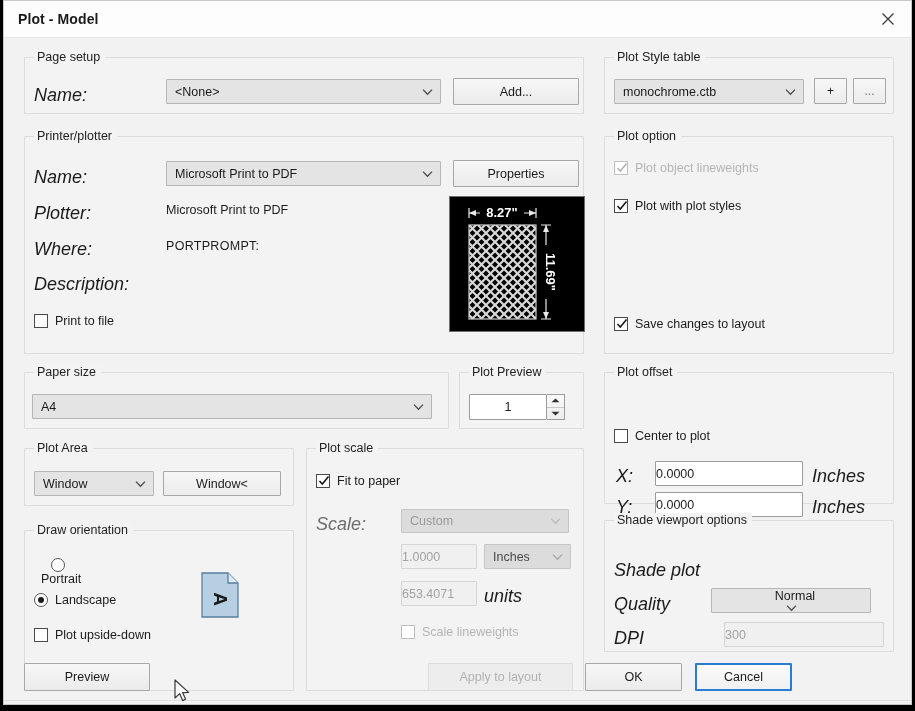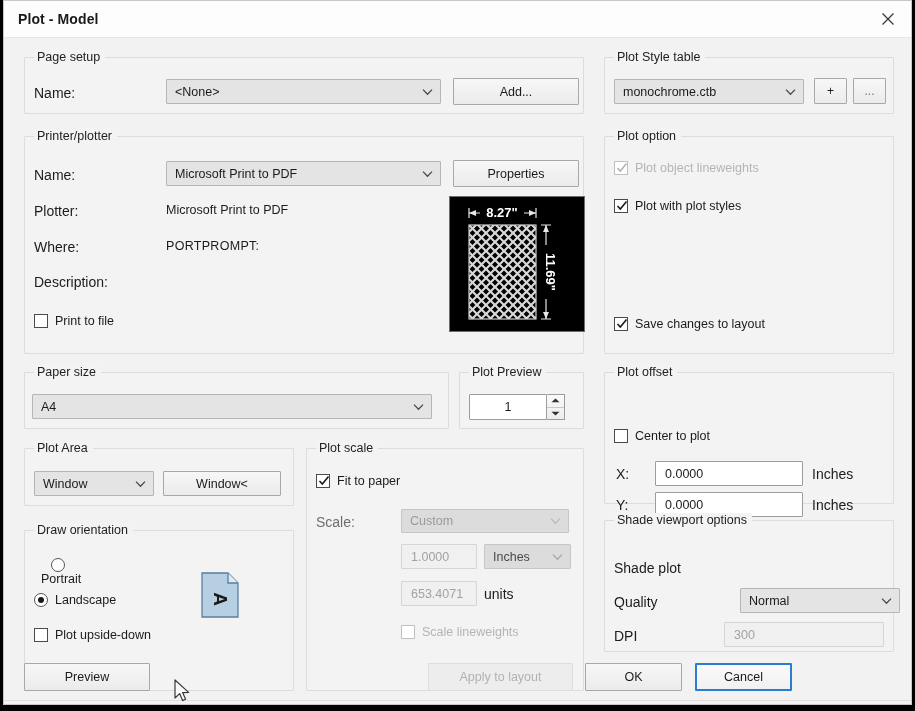--- a/index.html
+++ b/index.html
@@ -50,21 +50,21 @@
     border-radius:1px;
   }
   .group > .legend{
     position:absolute;top:-8px;left:9px;
     background:#f3f3f3;
     padding:0 5px 0 3px;
     font-size:12.5px;color:#222;
     white-space:nowrap;
   }
   .lbl{
-    position:absolute;font-size:14px;color:#1b1b1b;white-space:nowrap;
+    position:absolute;font-size:18px;color:#1b1b1b;white-space:nowrap;font-style:italic;
   }
   .val{
     position:absolute;font-size:12.5px;color:#1b1b1b;white-space:nowrap;
   }
 
   
   .combo{
     position:absolute;
     background:#e4e4e4;
     border:1px solid #b6b6b6;
@@ -85,21 +85,21 @@
   .combo.disabled .chev svg{opacity:.42;}
 
   
   .tinput{
     position:absolute;
     background:#ffffff;
     border:1px solid #9c9c9c;
     box-sizing:border-box;
     display:flex;align-items:center;
     font-size:12.5px;color:#1b1b1b;
-    padding-left:9px;
+    padding-left:0;
     border-radius:1px;
   }
   .tinput.disabled{background:#f0f0f0;border-color:#d5d5d5;color:#a2a2a2;}
   .tinput.center{padding-left:0;justify-content:center;}
 
   
   .btn{
     position:absolute;
     background:linear-gradient(#f7f7f7,#ebebeb);
     border:1px solid #a8a8a8;
@@ -432,21 +432,21 @@
         </svg>
       </div>
     </div>
 
     <div class="group" style="left:600px;top:482px;width:290px;height:132px;">
       <span class="legend">Shade viewport options</span>
 
       <span class="lbl" style="left:9px;top:39px;">Shade plot</span>
 
       <span class="lbl" style="left:9px;top:73px;">Quality</span>
-      <div class="combo" style="left:135px;top:67px;width:160px;height:25px;">
+      <div class="combo" style="left:106px;top:67px;width:160px;height:25px;flex-direction:column;">
         <span class="ctext">Normal</span>
         <span class="chev">
           <svg width="11" height="8" viewBox="0 0 11 8">
               <path d="M1 1.6 L5.5 6.2 L10 1.6" stroke="#4a4a4a" stroke-width="1.3" fill="none"></path>
             </svg>
         </span>
       </div>
 
       <span class="lbl" style="left:9px;top:107px;">DPI</span>
       <div class="tinput disabled" style="left:119px;top:101px;width:160px;height:25px;">300</div>

